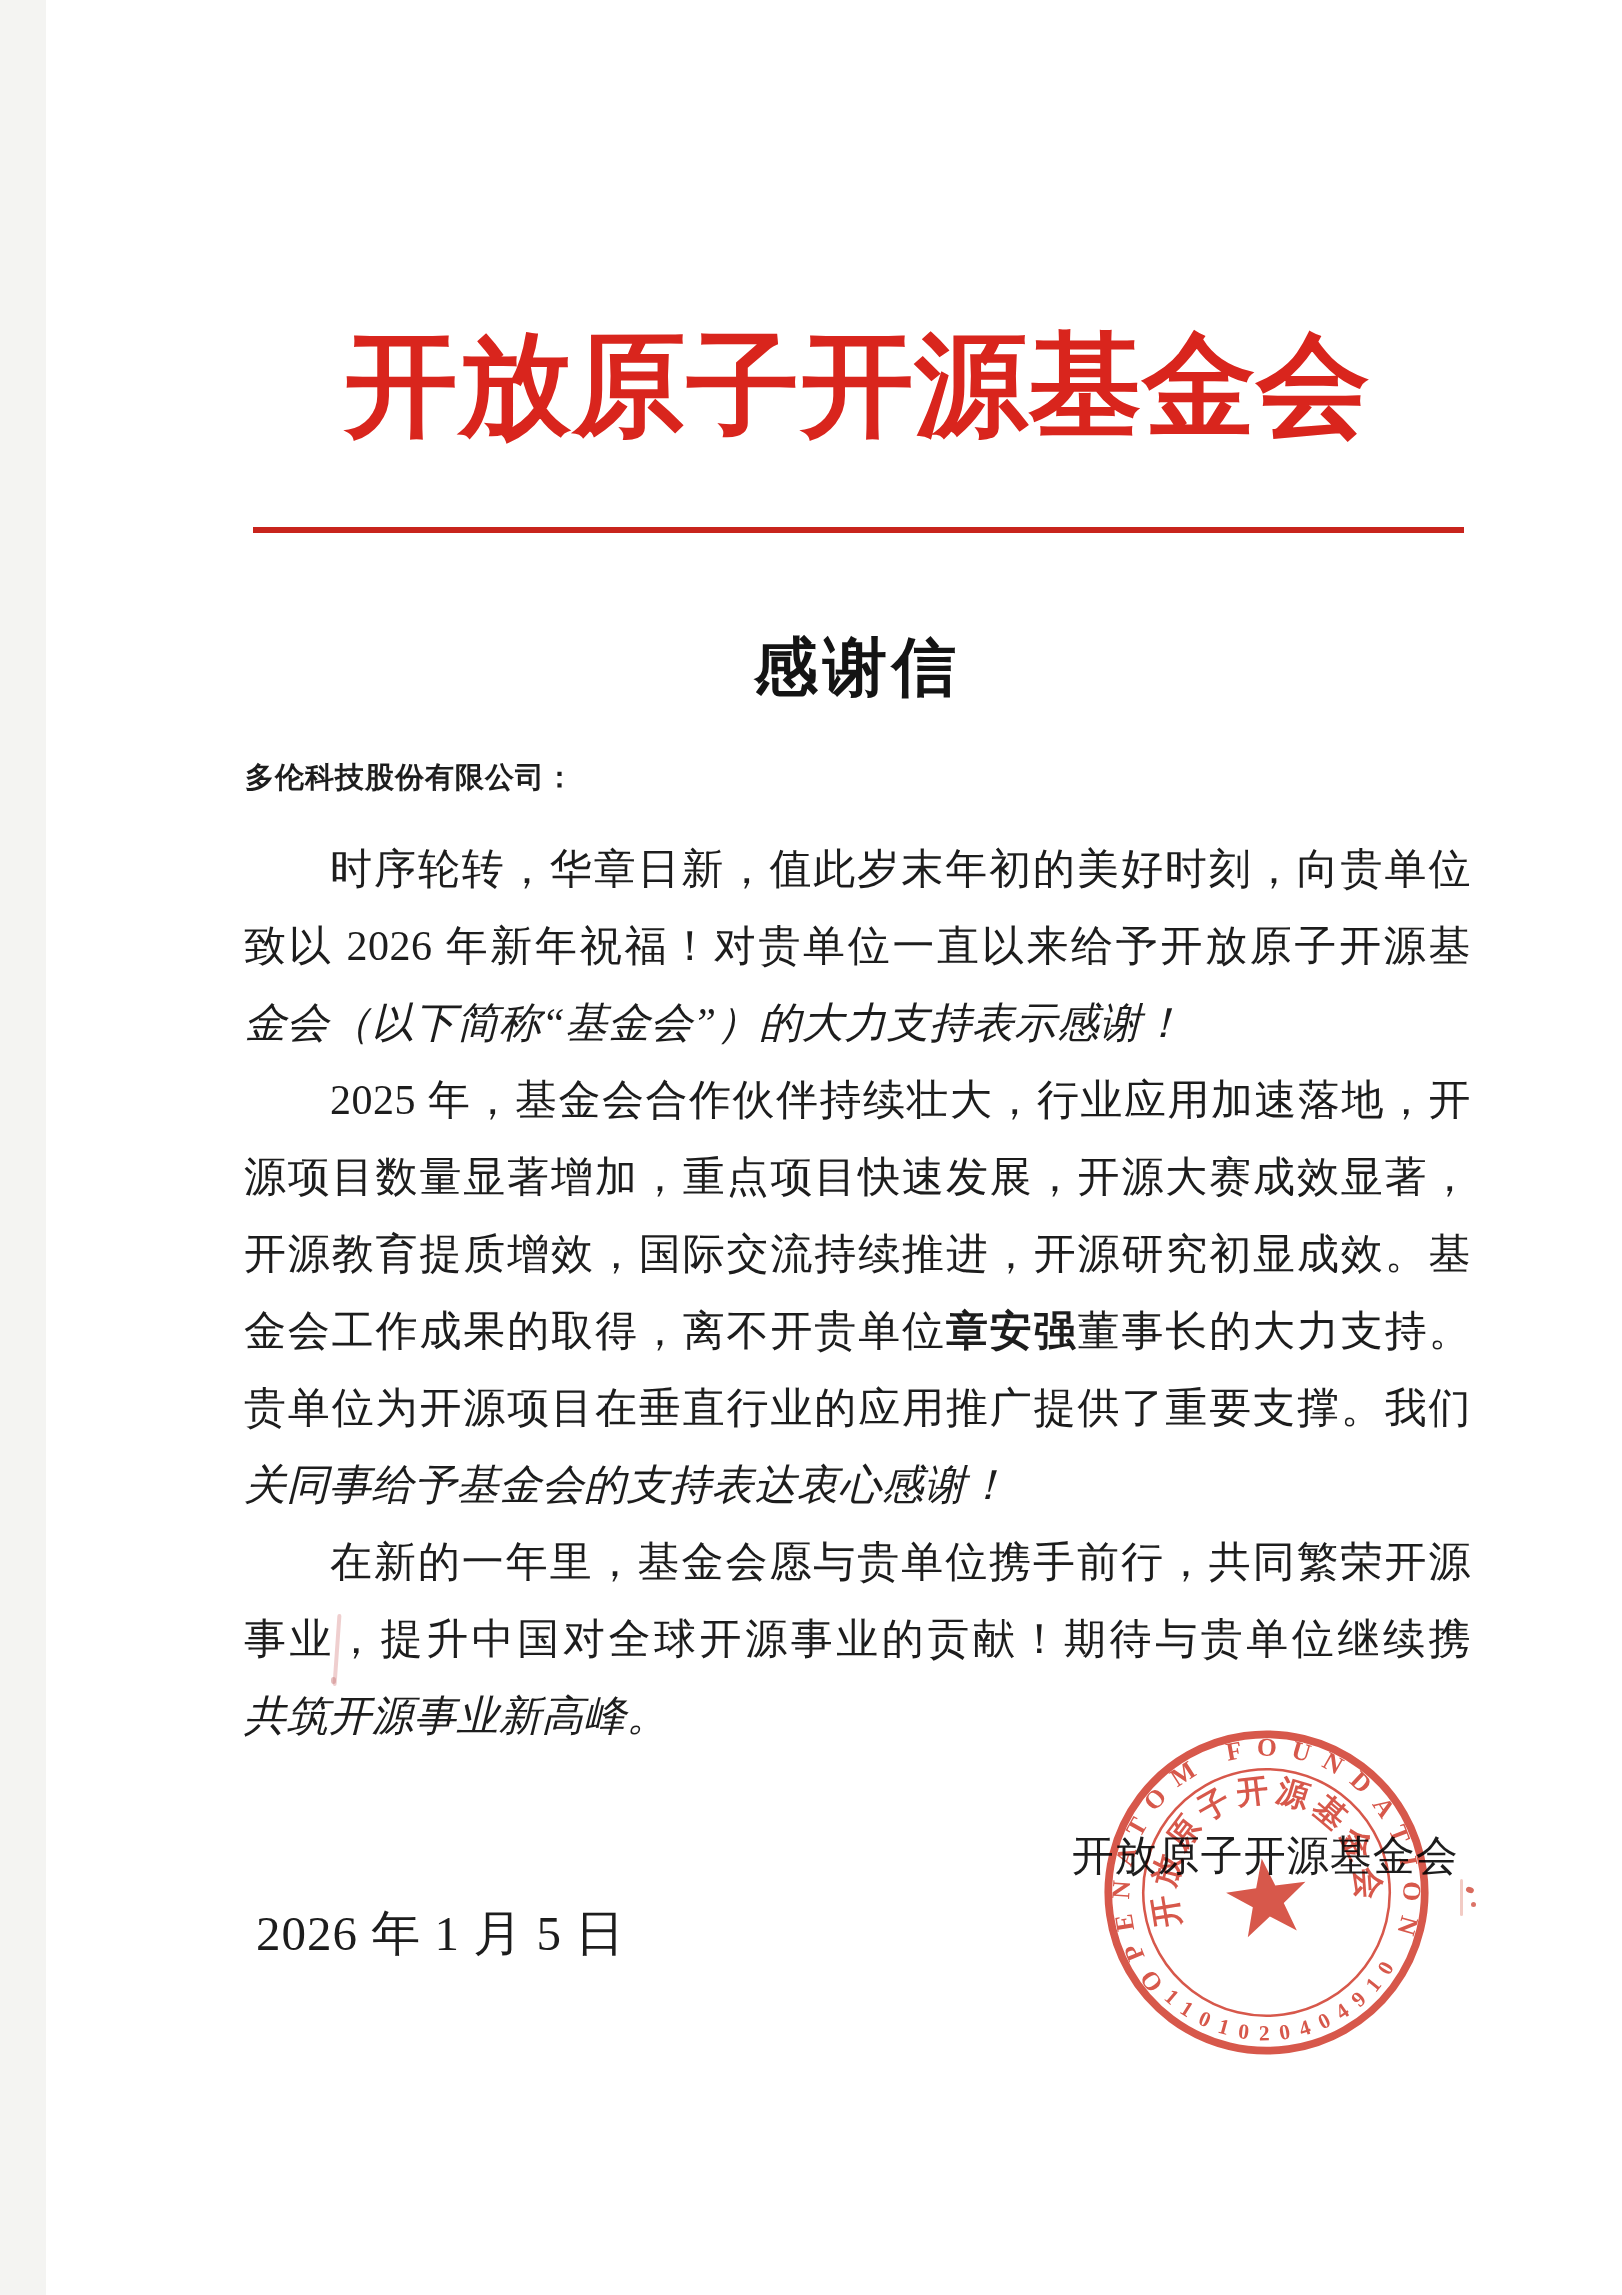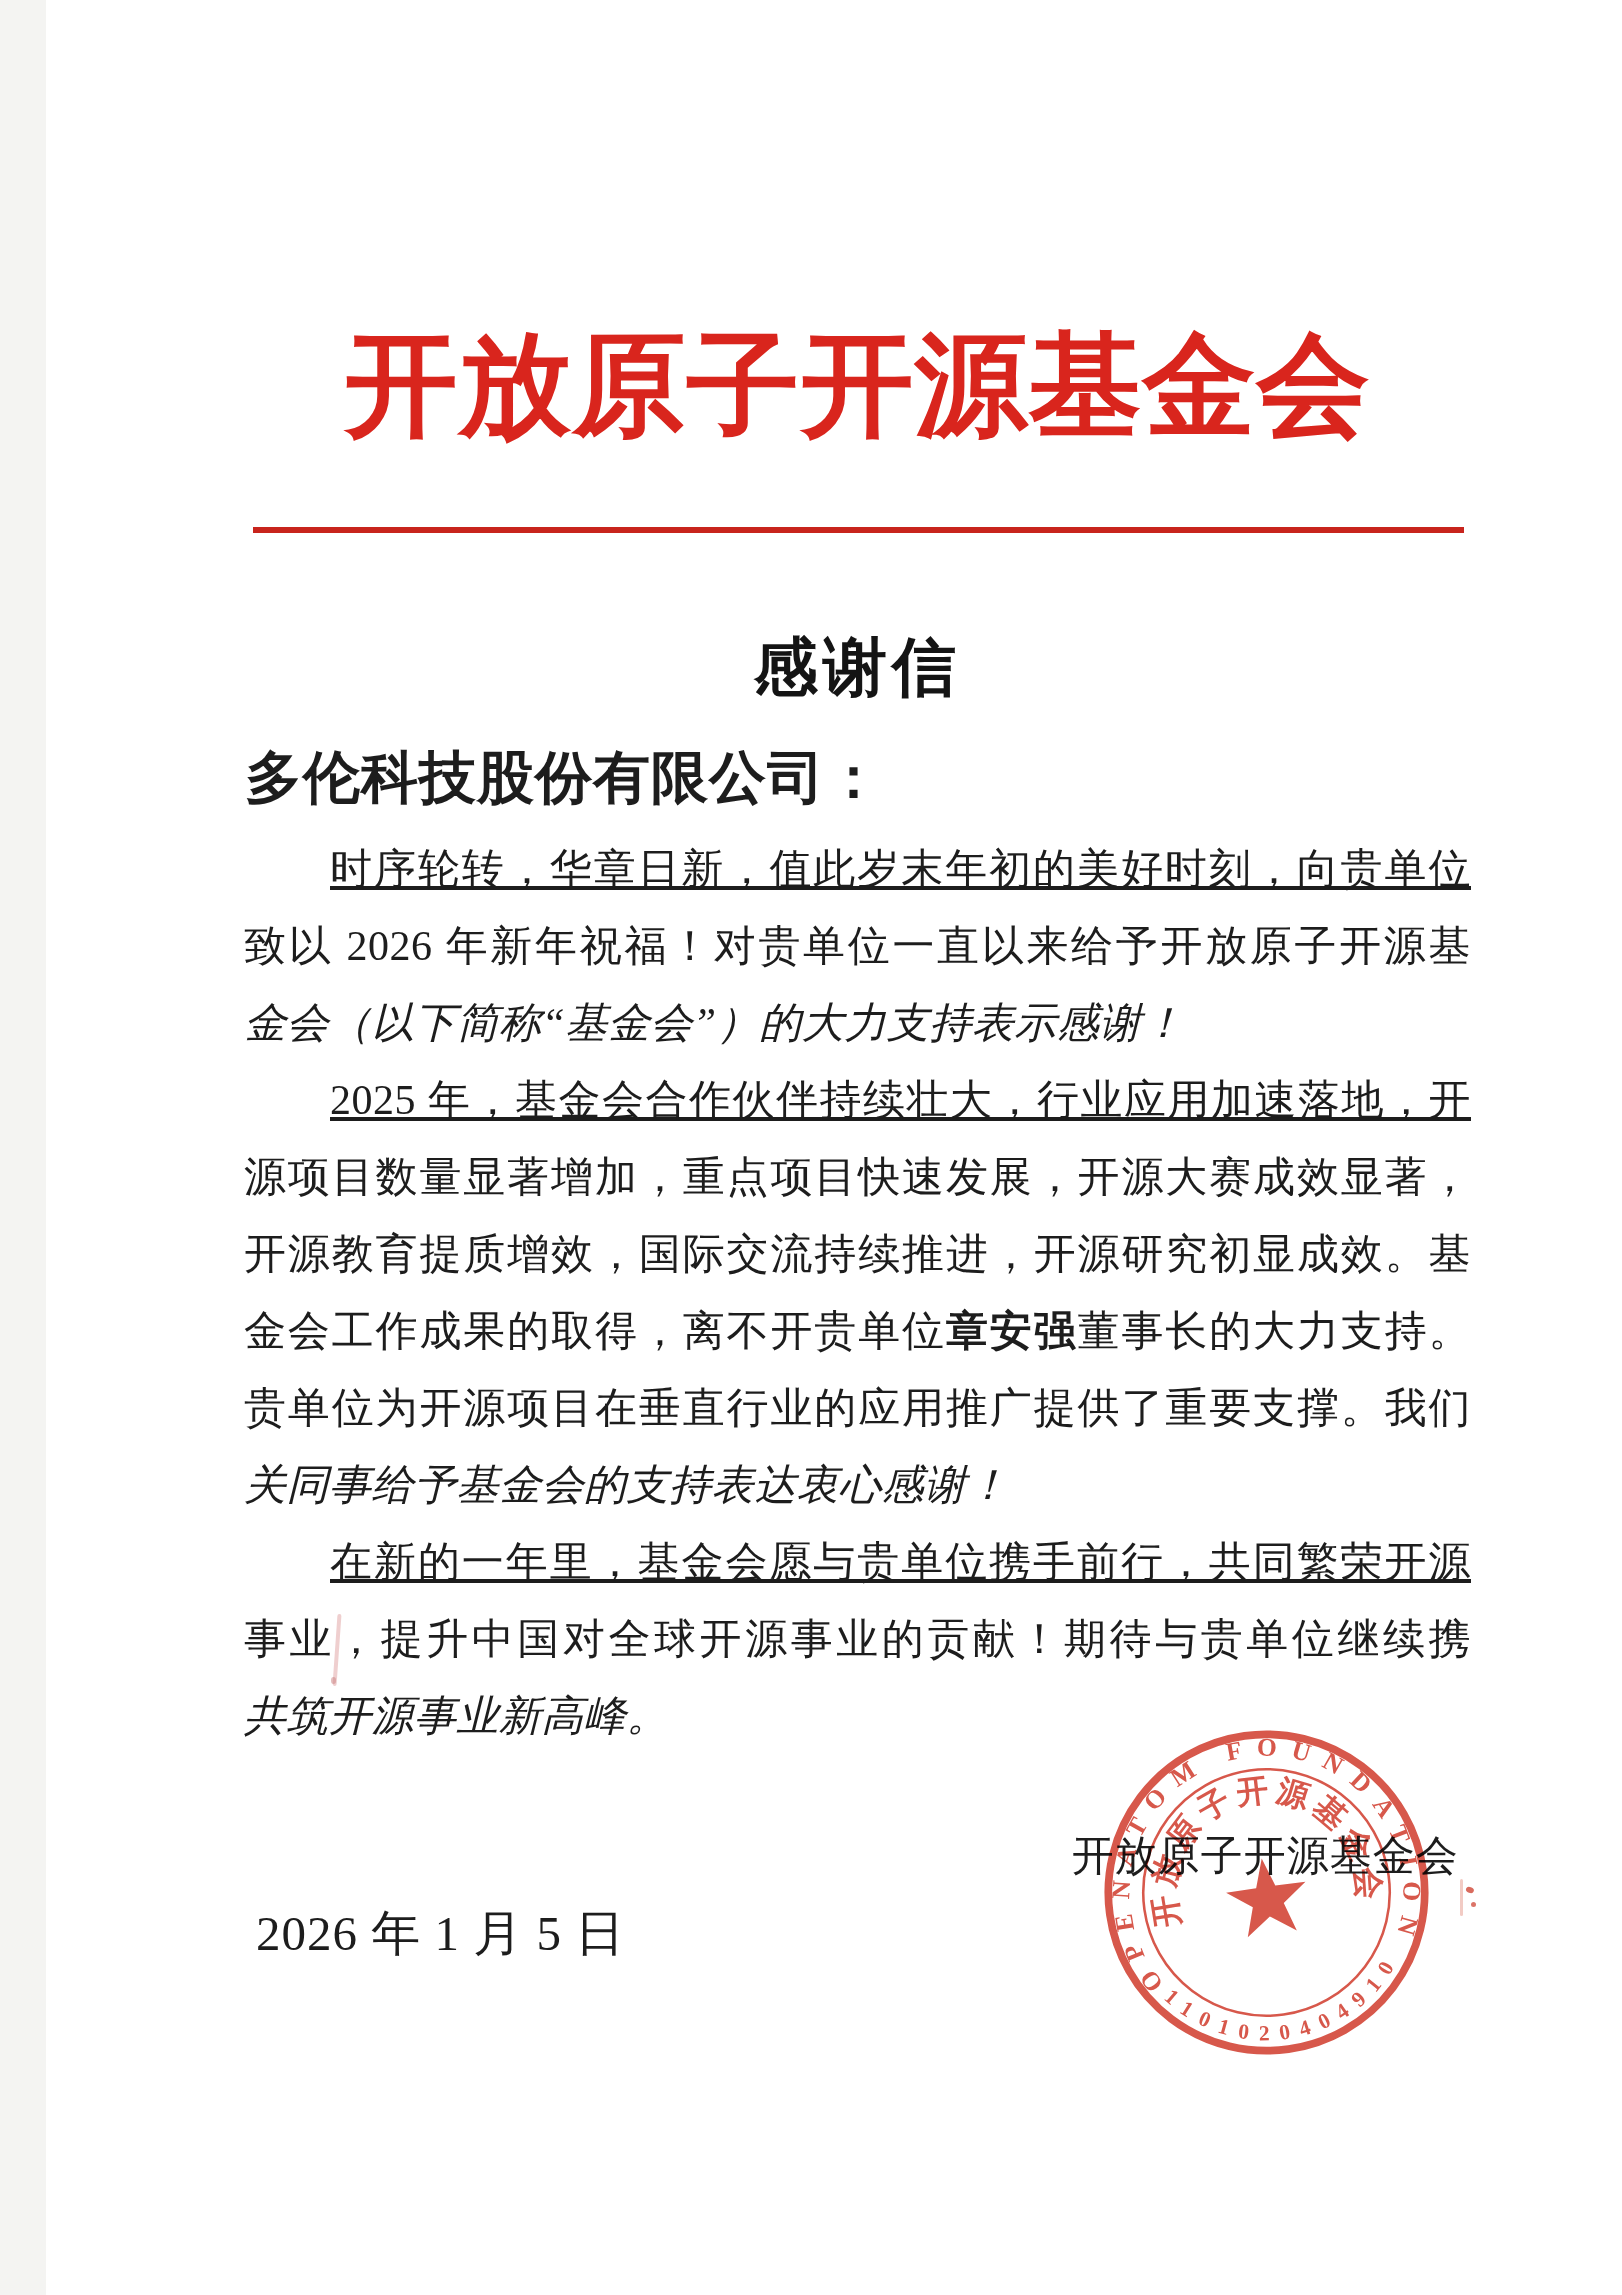--- a/index.html
+++ b/index.html
@@ -42,41 +42,41 @@
     font-size:64px;font-weight:700;
     letter-spacing:5.1px;
     line-height:97px;
     color:#141414;
     margin:0;
     white-space:nowrap;
     font-family:Liberation Serif, serif;
   }
   .salutation{
     position:absolute;top:747px;left:199px;
-    font-size:57px;font-weight:700;
+    font-size:29px;font-weight:700;
     letter-spacing:1px;
     line-height:61px;
     color:var(--text-black);
     margin:0;
     white-space:nowrap;
   }
   .letter-body{
     position:absolute;top:831px;left:198px;
     width:1227px;
     font-size:42px;
     color:var(--text-black);
   }
   .line{
     height:77px;line-height:77px;
     letter-spacing:0.5px;
     text-align:justify;
     text-align-last:justify;
     overflow:hidden;
   }
-  .line.indent{text-indent:86px;text-decoration:underline;}
+  .line.indent{text-indent:86px;}
   .line.para-end{text-align:right;text-align-last:left;font-style:italic;}
   .bold-name{font-weight:700;}
   .signature{
     position:absolute;top:1828px;left:198px;
     width:1227px;box-sizing:border-box;
     padding-right:12.3px;
     text-align:right;
     font-size:42px;letter-spacing:1px;line-height:56px;
     color:var(--text-black);
     white-space:nowrap;

